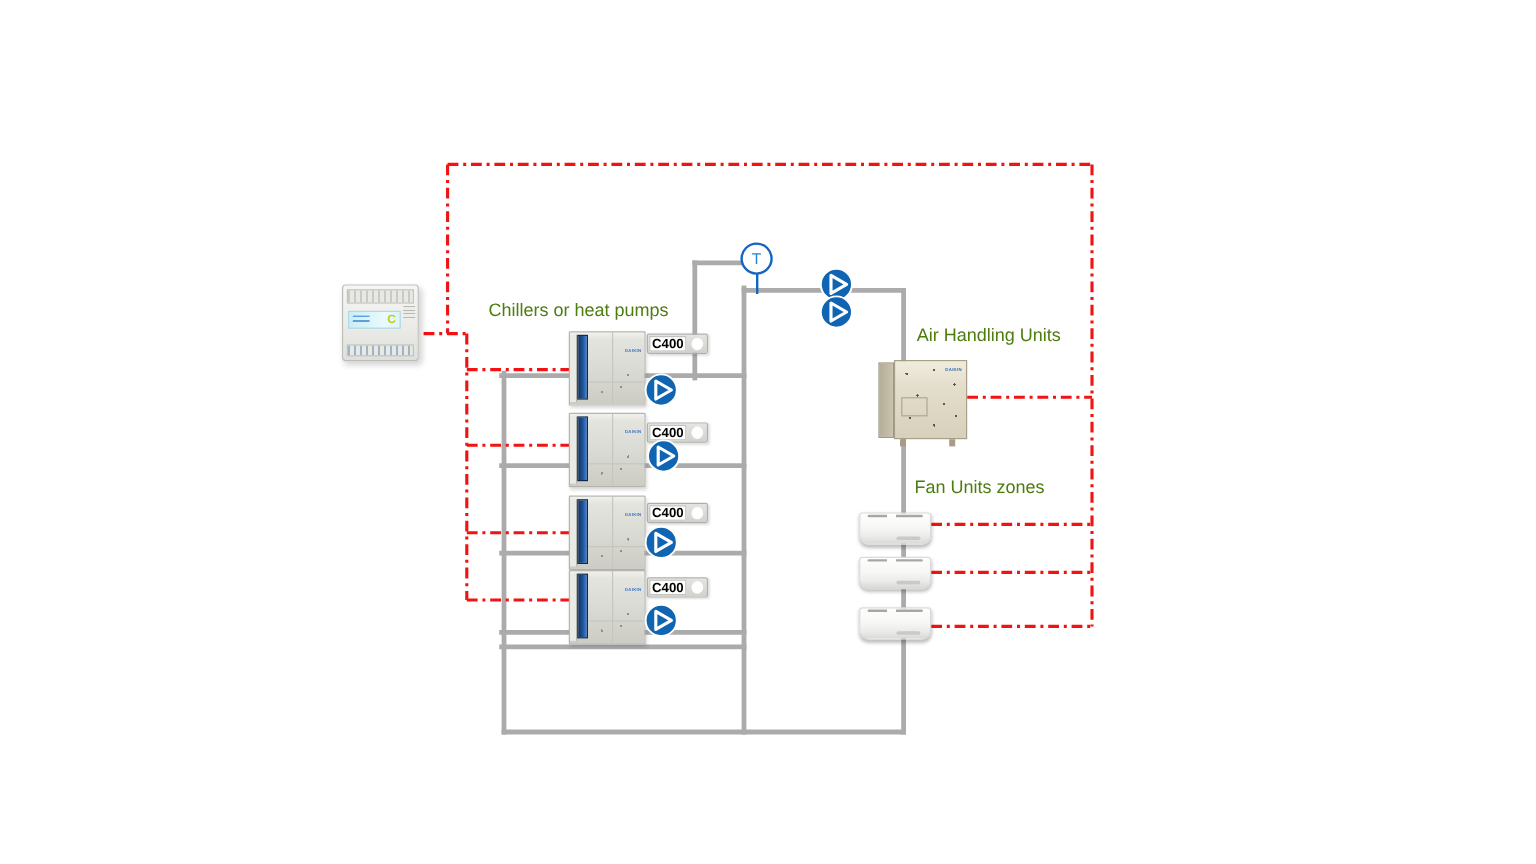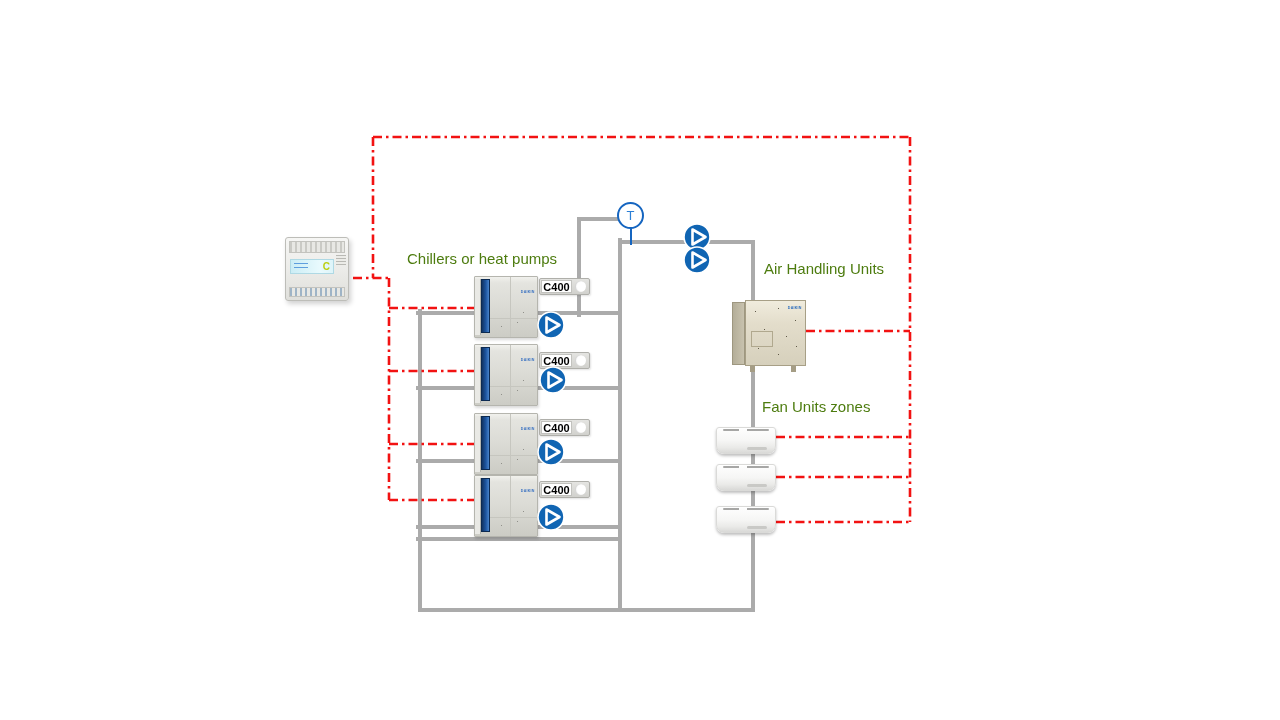--- a/index.html
+++ b/index.html
@@ -144,21 +144,21 @@
     <div class="ctrl-topstrip"></div>
     <div class="ctrl-vent"></div>
     <div class="ctrl-label">
       <div class="ctrl-lines"></div>
       <span class="ctrl-logo">C</span>
     </div>
     <div class="ctrl-botstrip"></div>
   </div>
 
   <div class="diagram-label" style="left:407px;top:250px">Chillers or heat pumps</div>
-  <div class="diagram-label" style="left:764px;top:260px">Air Handling Units</div>
+  <div class="diagram-label" style="left:764px;top:271px">Air Handling Units</div>
   <div class="diagram-label" style="left:762px;top:398px">Fan Units zones</div>
 
   <div class="chiller" style="top:276px">
     <div class="ch-cap"></div>
     <div class="ch-panel"></div>
     <span class="ch-brand">DAIKIN</span>
   </div>
   <div class="chiller" style="top:344px">
     <div class="ch-cap"></div>
     <div class="ch-panel"></div>

